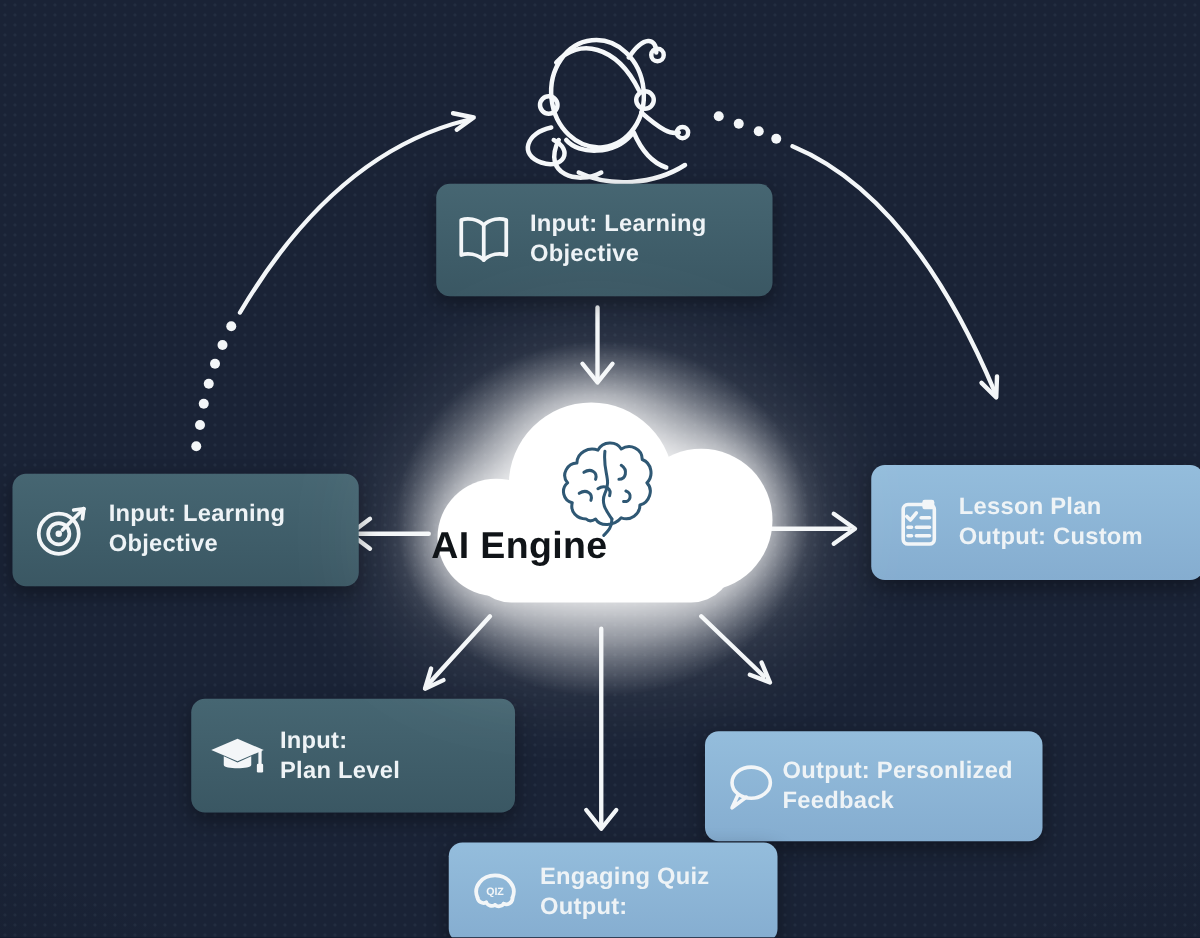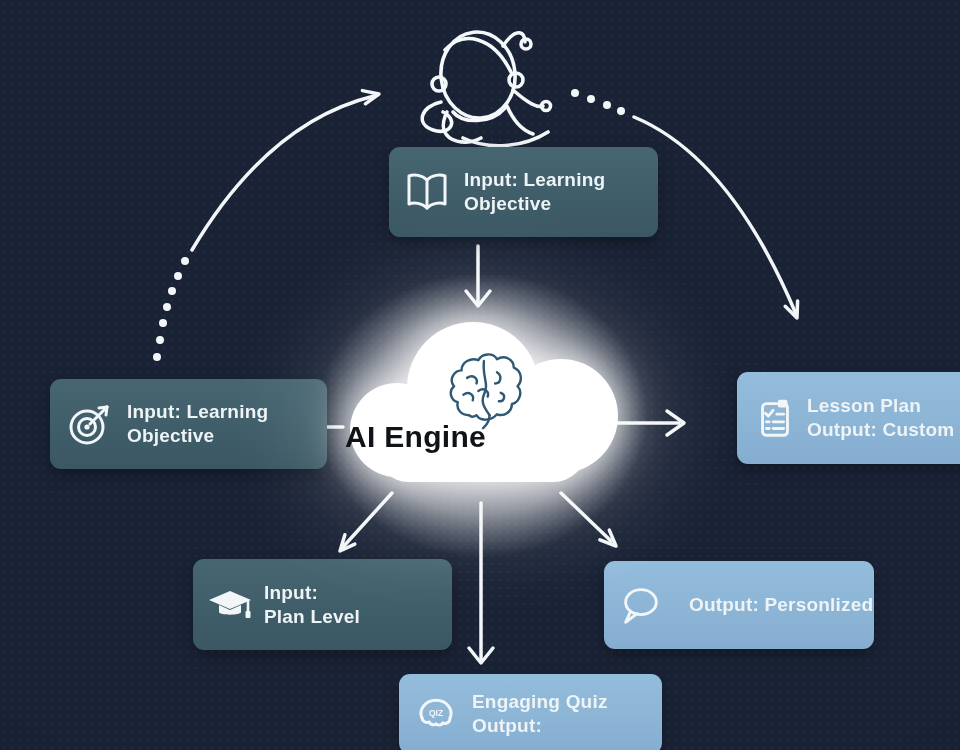--- a/index.html
+++ b/index.html
@@ -18,32 +18,32 @@
     background:radial-gradient(135% 115% at 50% 42%, rgba(0,0,0,0) 55%, rgba(4,9,18,.45) 100%);
   }
   .person-svg{position:absolute;left:403px;top:20px;width:168px;height:132px;z-index:3;}
   .cloud-glow{
     position:absolute;left:262px;top:225px;width:440px;height:380px;z-index:4;pointer-events:none;
     background:radial-gradient(closest-side, rgba(255,255,255,.88) 0%, rgba(255,255,255,.38) 52%, rgba(255,255,255,0) 75%);
   }
   .arrows-svg{position:absolute;left:0;top:0;width:960px;height:750px;z-index:5;}
   .node{
     position:absolute;z-index:6;display:flex;align-items:center;
-    border-radius:11px;box-shadow:0 6px 16px rgba(0,0,0,.35);margin-left:40px;
+    border-radius:11px;box-shadow:0 6px 16px rgba(0,0,0,.35);
   }
   .node.input{background:linear-gradient(180deg,#466672 0%,#3a5763 100%);}
   .node.output{background:linear-gradient(180deg,#94bddc 0%,#85add0 100%);}
   .node .icon{flex:0 0 auto;display:flex;align-items:center;justify-content:flex-start;}
   .node .label{font-weight:700;font-size:19px;line-height:1.26;color:#eef3f6;letter-spacing:.2px;}
   .node .label .l{display:block;white-space:nowrap;}
   .node-top{left:349px;top:147px;width:255px;height:90px;padding-left:14px;gap:13px;}
   .node-left{left:10px;top:379px;width:263px;height:90px;padding-left:14px;gap:11px;}
   .node-right{left:697px;top:372px;width:251px;height:92px;padding-left:15px;gap:9px;}
   .node-bleft{left:153px;top:559px;width:247px;height:91px;padding-left:12px;gap:9px;}
-  .node-bright{left:564px;top:561px;width:257px;height:88px;padding-left:13px;gap:26px;}
+  .node-bright{left:564px;top:585px;width:257px;height:88px;padding-left:13px;gap:3px;}
   .node-bcenter{left:359px;top:674px;width:250px;height:80px;padding-left:13px;gap:12px;}
   .cloud-svg{
     position:absolute;left:345px;top:314px;width:275px;height:178px;z-index:7;
     filter:drop-shadow(0 0 22px rgba(255,255,255,.95)) drop-shadow(0 0 55px rgba(255,255,255,.5));
   }
   .brain-svg{position:absolute;left:441px;top:349px;width:84px;height:82px;z-index:8;}
   .ai-label{
     position:absolute;left:345px;top:417px;width:275px;height:40px;z-index:8;
     text-align:left;font-weight:700;font-size:30px;line-height:40px;color:#101418;letter-spacing:.3px;
   }
@@ -184,20 +184,21 @@
     <span class="icon">
       <svg width="46" height="46" viewBox="0 0 48 48">
         <g class="stroke-w">
           <ellipse cx="25" cy="21" rx="16" ry="13"></ellipse>
           <path d="M14,31 L9,42 L21,33"></path>
         </g>
       </svg>
     </span>
     <span class="label">
       <span class="l">Output: Personlized</span>
+      <span class="l">Feedback</span>
     </span>
   </div>
 
   <div class="node output node-bcenter">
     <span class="icon">
       <svg width="48" height="48" viewBox="0 0 48 48">
         <g class="stroke-w" stroke-width="2.8">
           <path d="M10,28 a15,13 0 1 1 28,0"></path>
           <path d="M10,28 a5,5 0 0 0 7,4"></path>
           <path d="M17,32 a5,5 0 0 0 7,2"></path>

